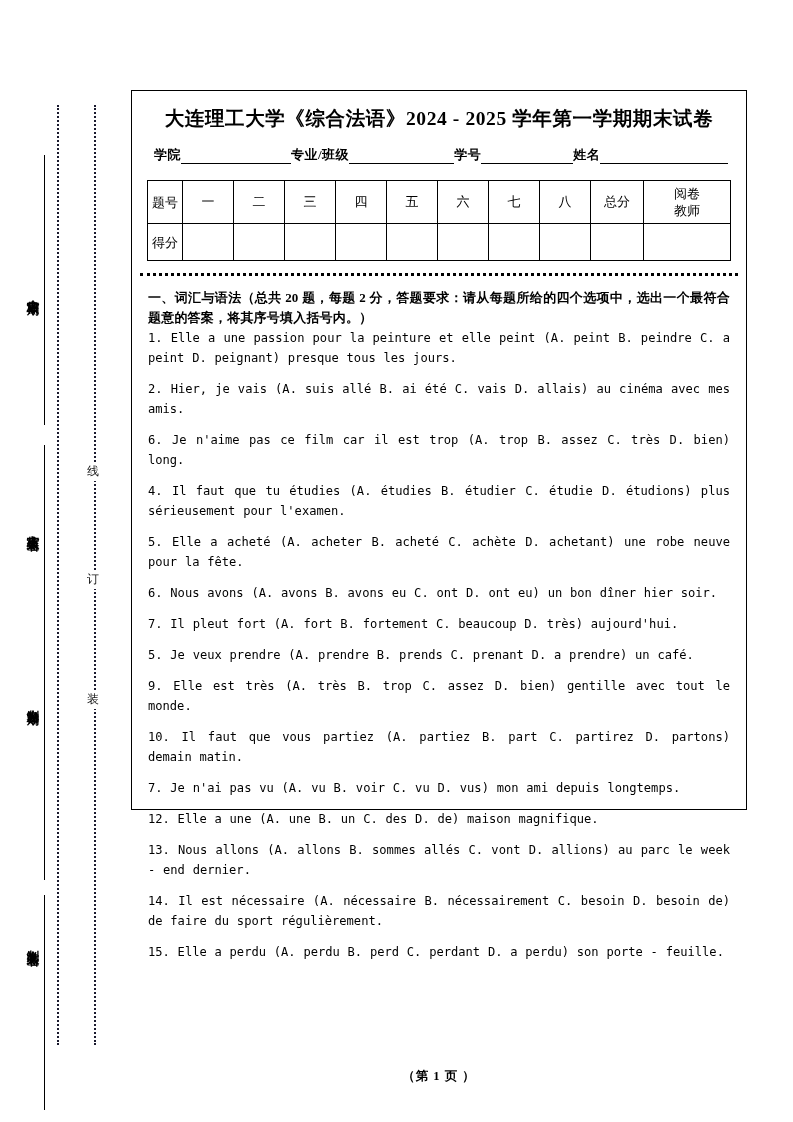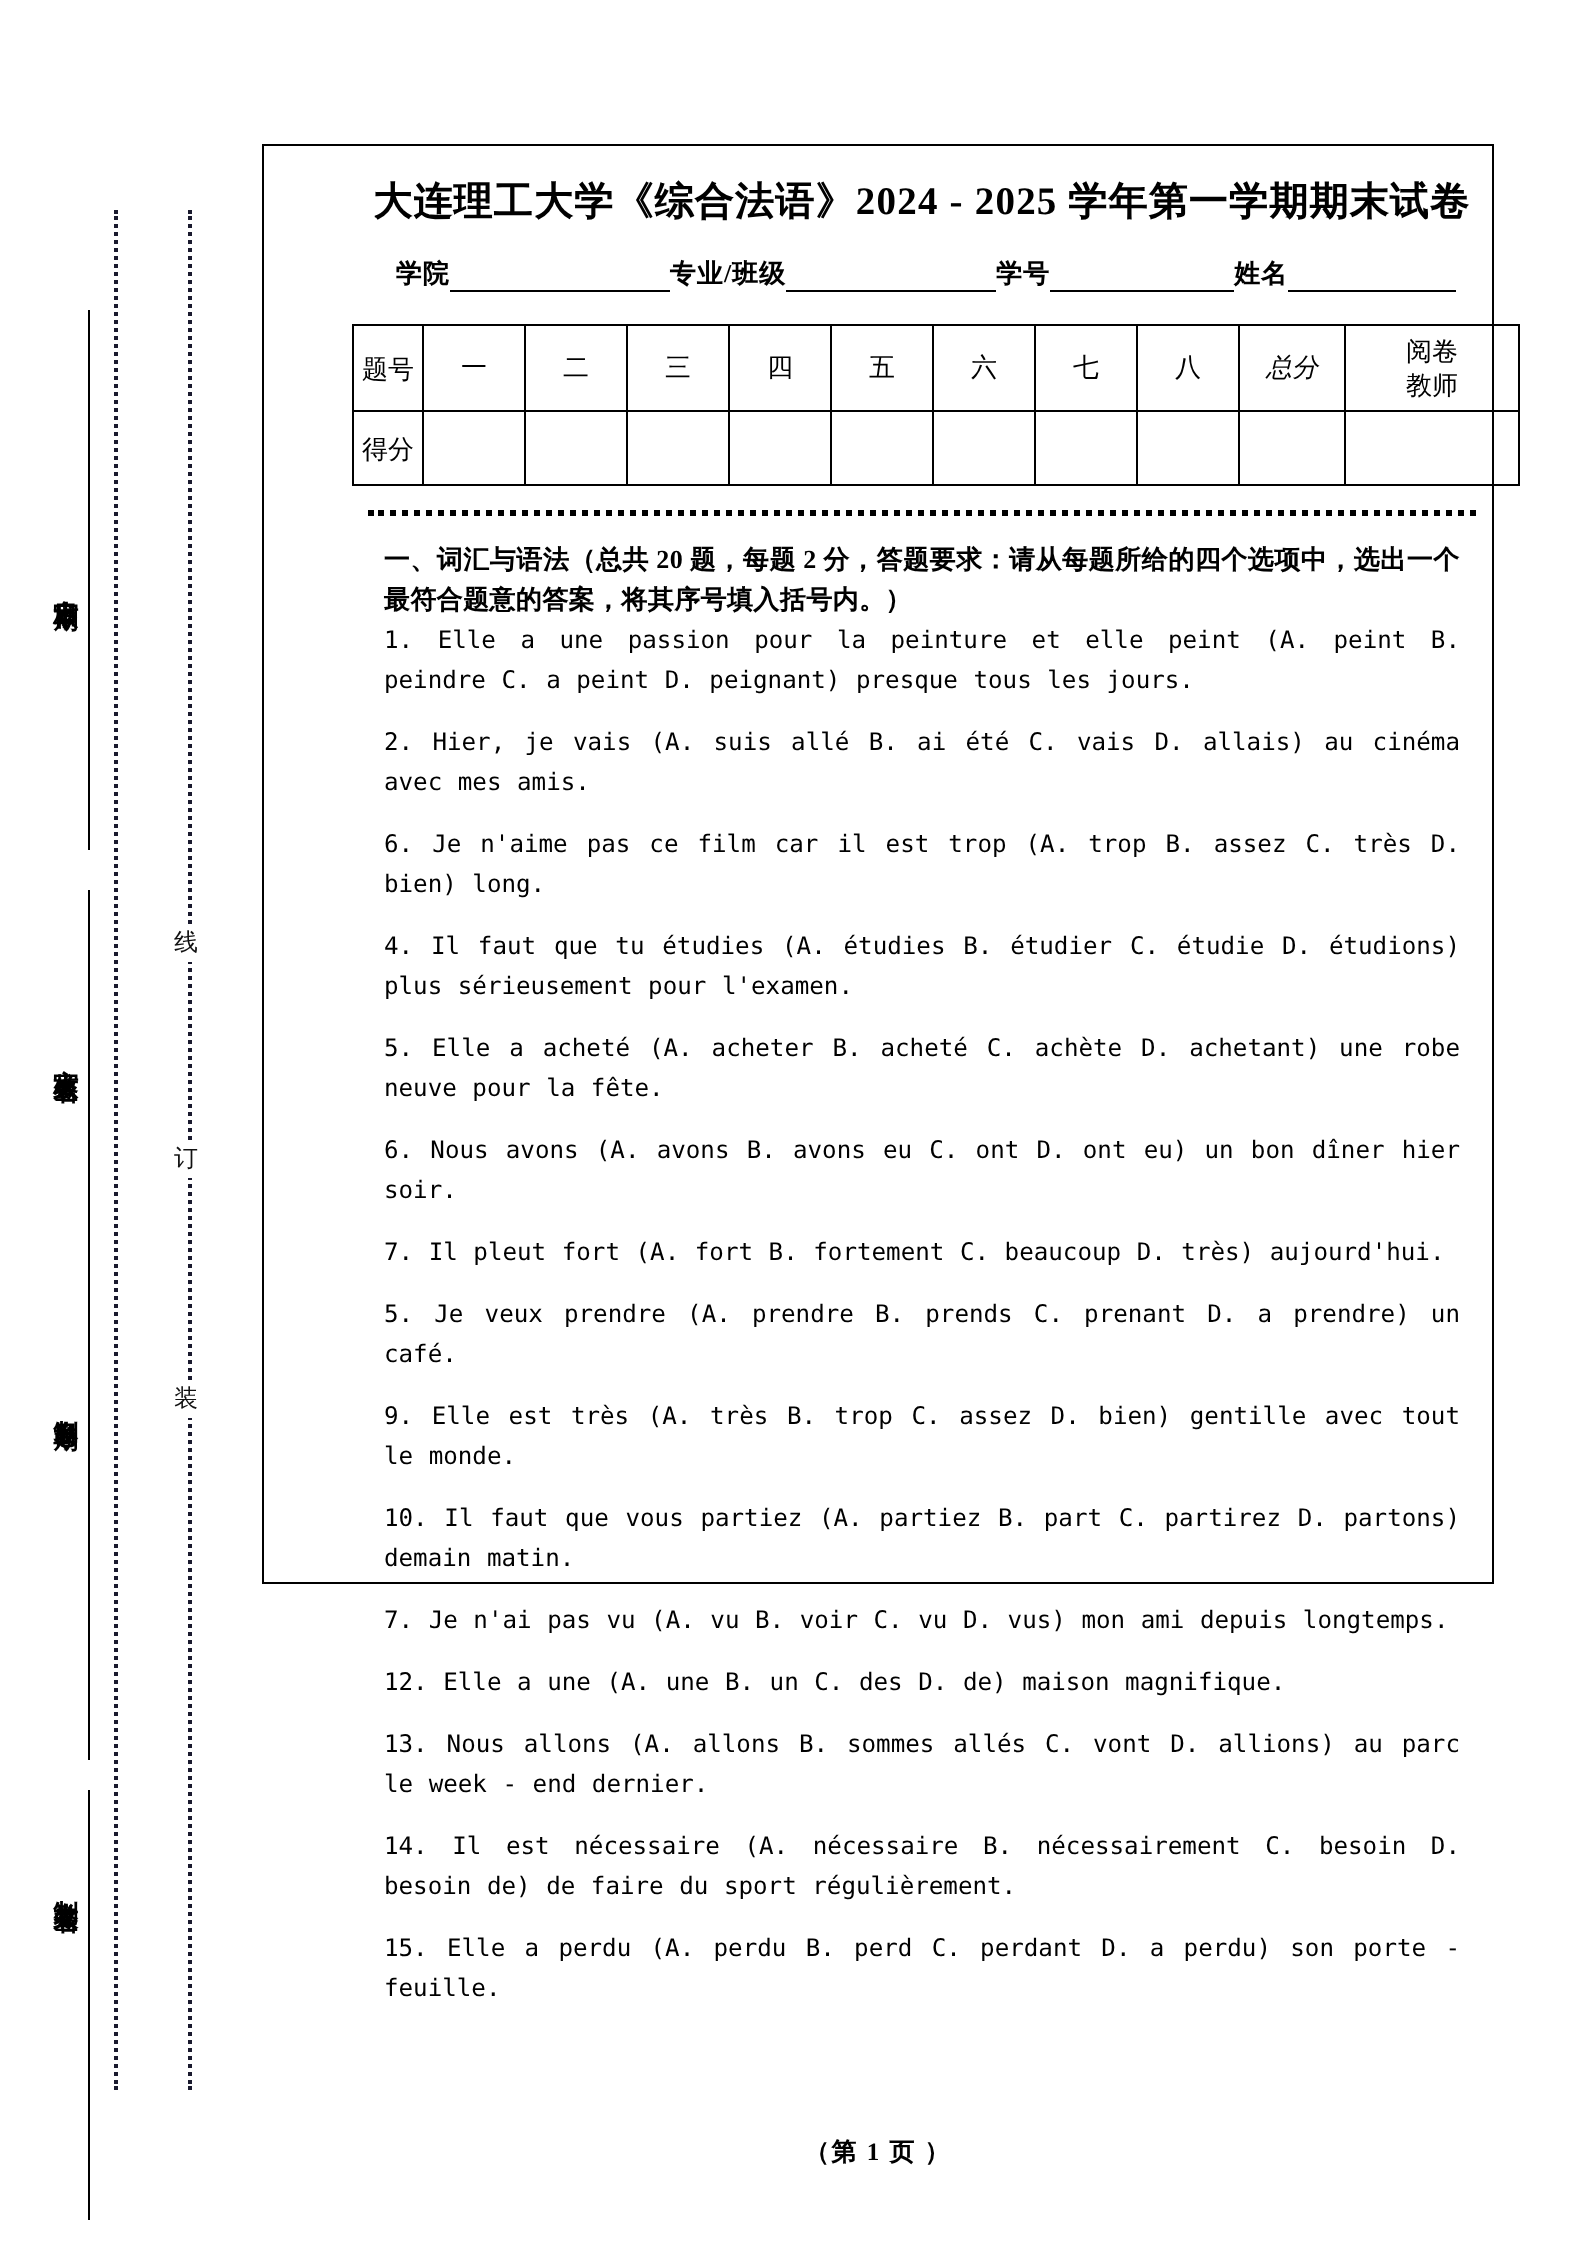--- a/index.html
+++ b/index.html
@@ -79,27 +79,26 @@
   .mr-2 { top: 445px; height: 270px; }
   .ml-3 { top: 700px; }      
   .mr-3 { top: 645px; height: 235px; }
   .ml-4 { top: 940px; }      
   .mr-4 { top: 895px; height: 215px; }
 
   
   .paper {
     position: absolute;
     left: 131px;
-    top: 72px;
+    top: 90px;
     width: 616px;
     height: 720px;
     border: 1.3px solid #000;
     box-sizing: border-box;
     background: #fff;
-    padding-left: 44px;
   }
 
   .exam-title {
     margin: 14px 0 0 0;
     text-align: center;
     font-family: "Liberation Serif", "DejaVu Serif", serif;
     font-size: 19.5px;
     font-weight: bold;
     letter-spacing: 0.6px;
     white-space: nowrap;
@@ -141,21 +140,21 @@
     vertical-align: middle;
     font-family: "Liberation Serif", "DejaVu Serif", serif;
     font-size: 13px;
     font-weight: normal;
     padding: 0;
   }
   .score-table tr.hdr td { height: 42px; }
   .score-table tr.val td { height: 36px; }
   .col-head { width: 34px; }
   .col-num  { width: 50px; }
-  .col-total{ width: 52px; font-style: italic; }
+  .col-total{ width: 52px; }
   .col-teacher { width: 86px; }
   .stack {
     display: block;
     line-height: 17px;
   }
 
   
   .sep-dotted {
     margin: 12px 8px 0 8px;
     height: 0;

